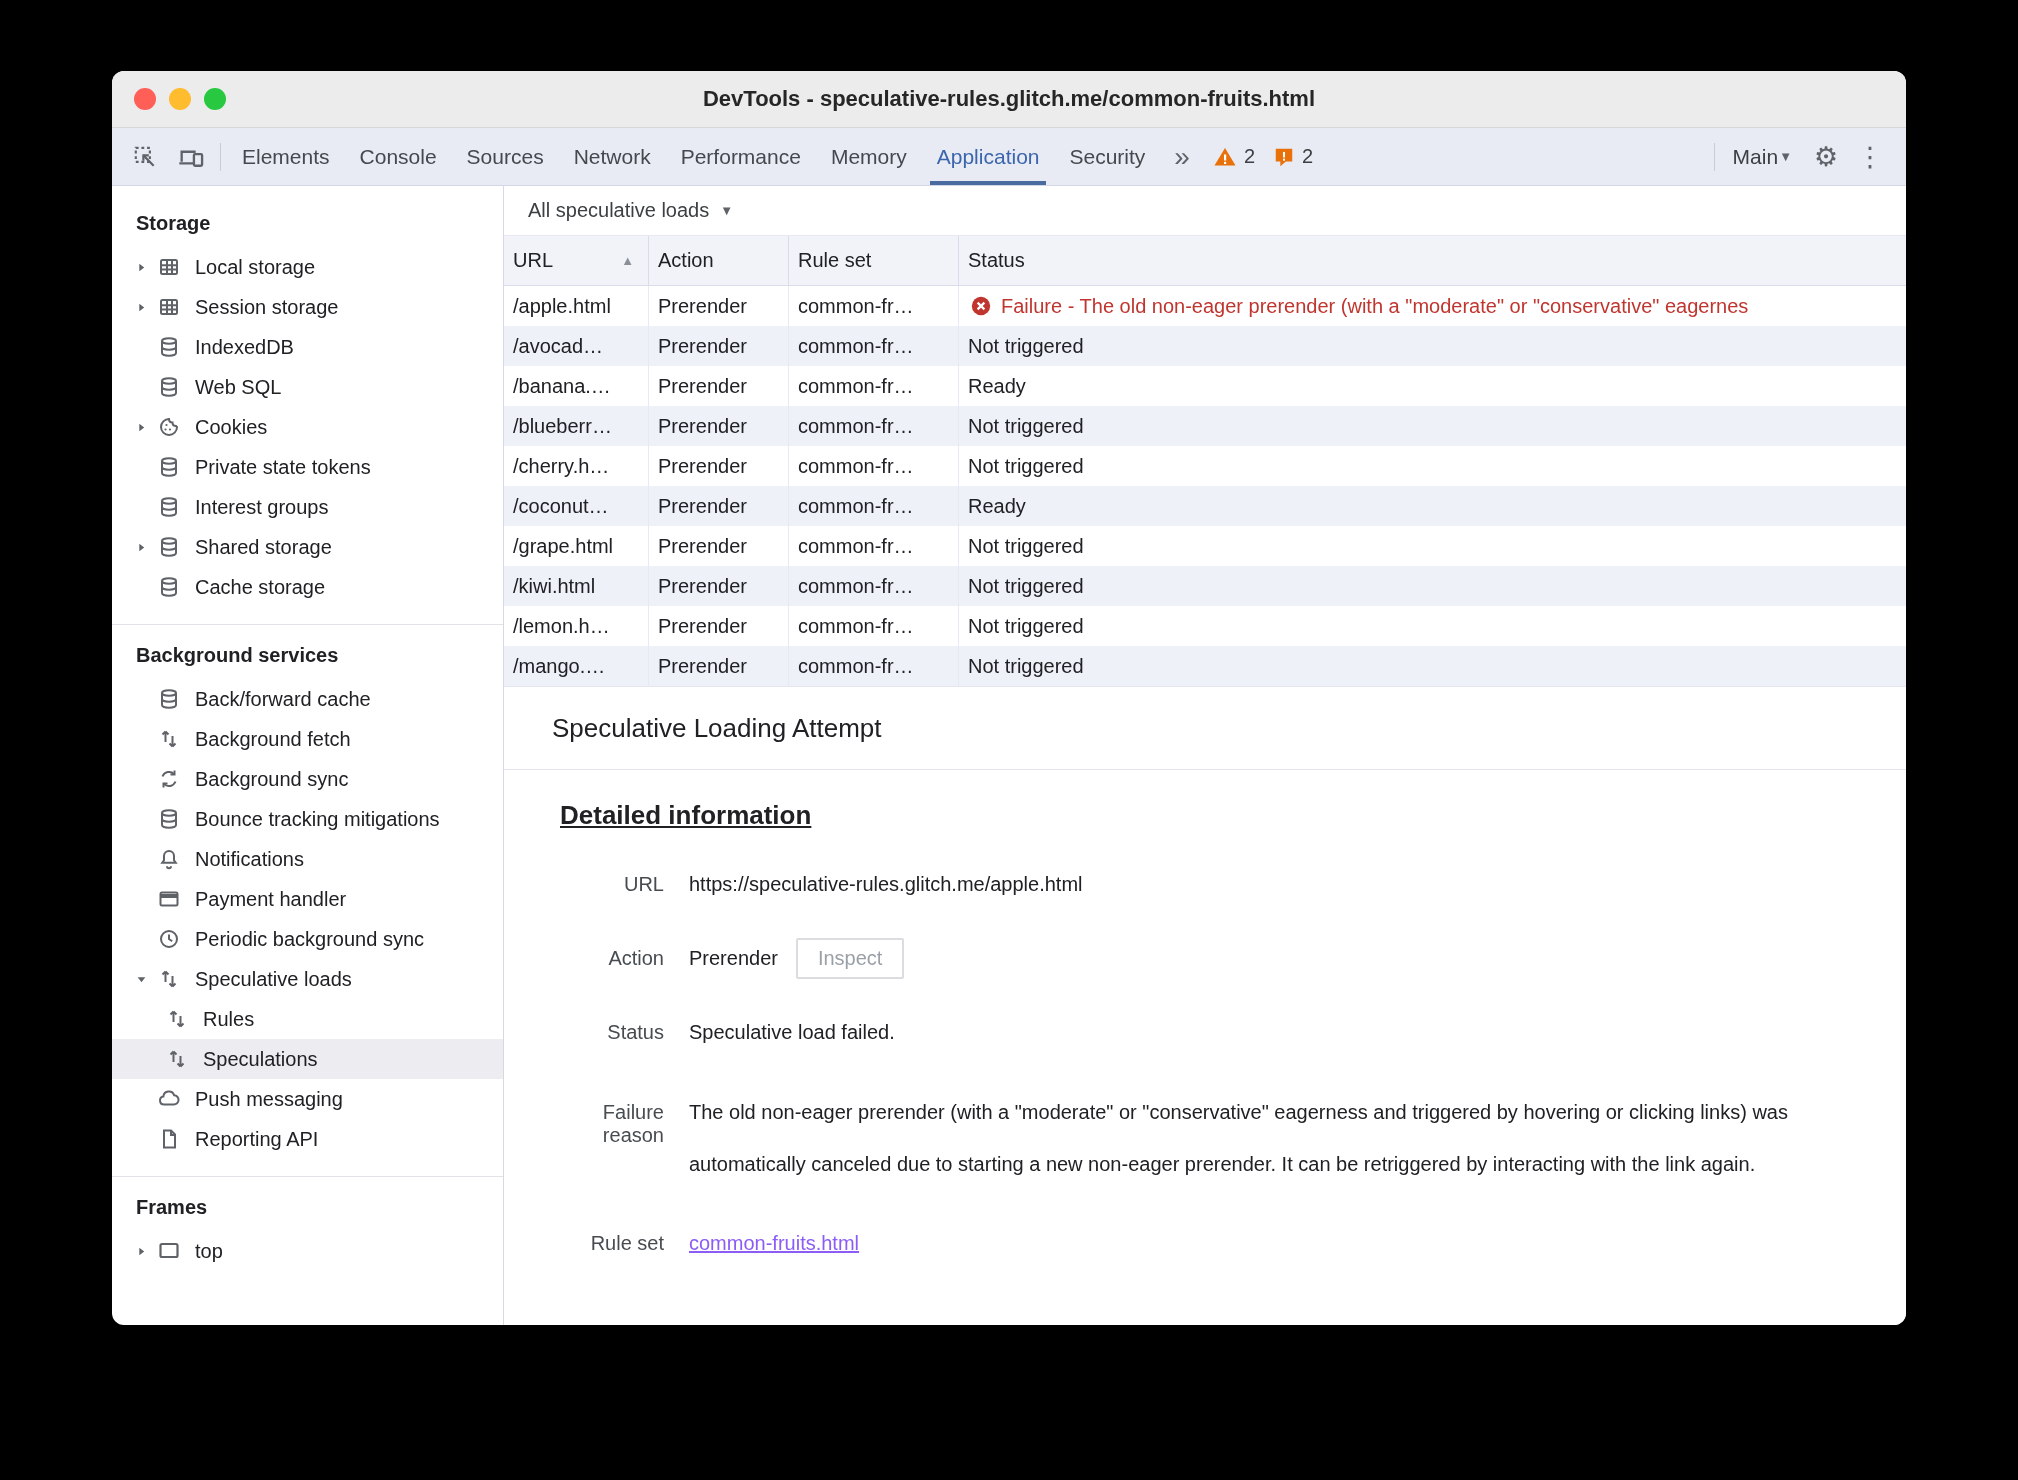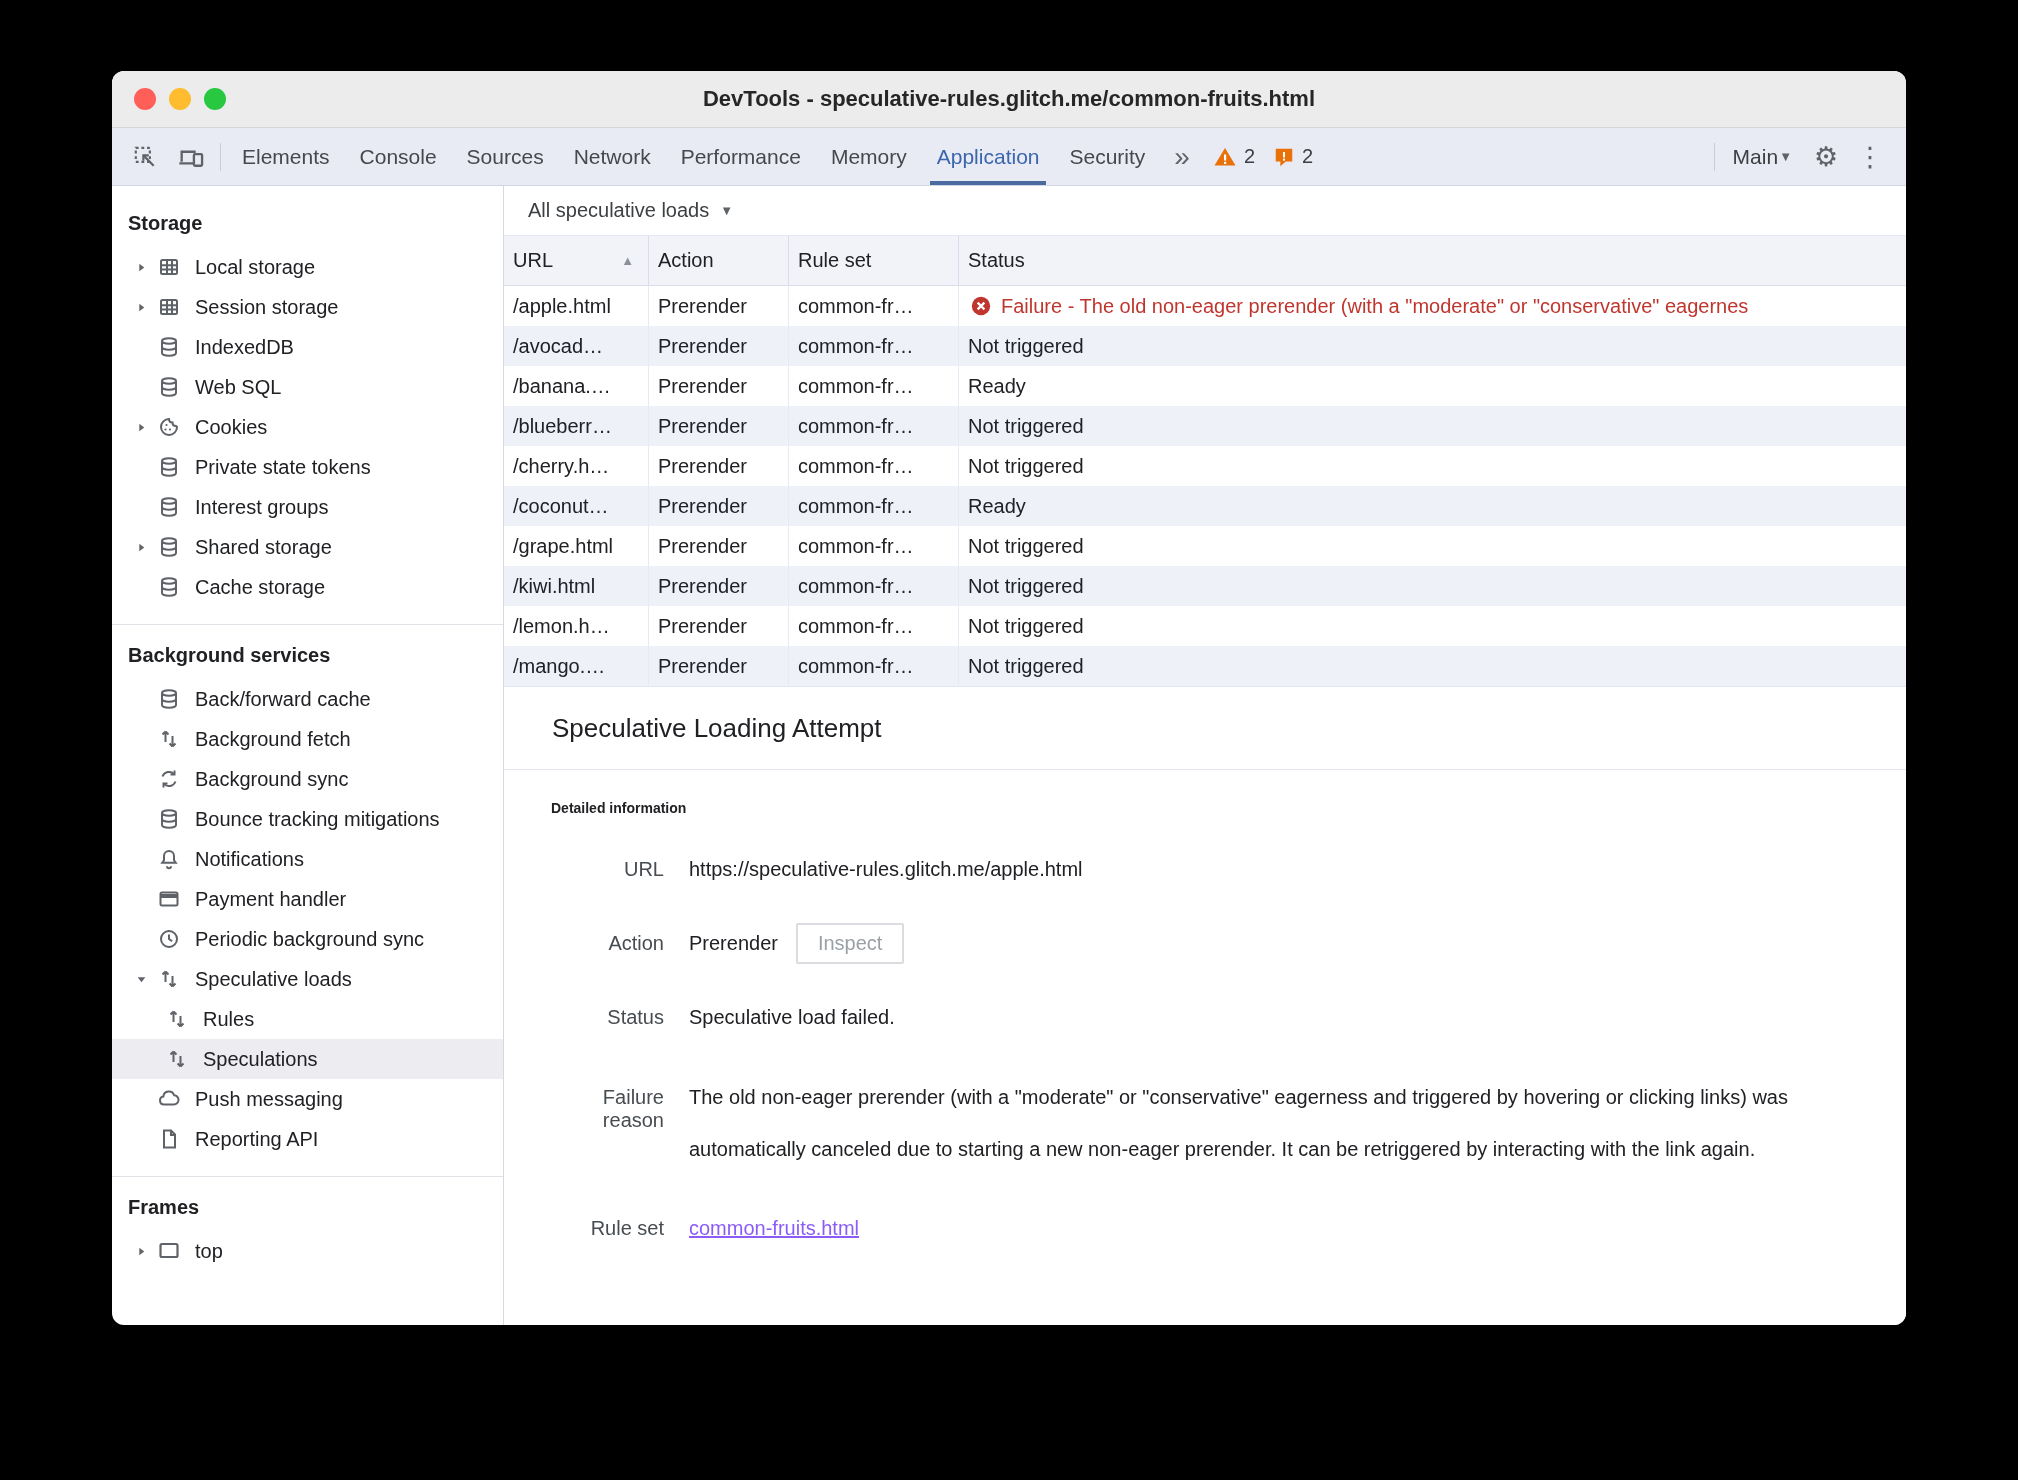--- a/index.html
+++ b/index.html
@@ -30,21 +30,21 @@
   .right-tools { margin-left:auto; display:flex; align-items:stretch; }
   .main-select { display:flex; align-items:center; gap:1px; padding:0 12px; font-size:21px; color:#3c4043; }
   .caret { font-size:13px; color:#5f6368; }
   .glyph-btn { display:flex; align-items:center; justify-content:center; width:44px; color:#5f6368; font-size:27px; }
 
   
   .content { display:flex; height:1139px; }
 
   
   .sidebar { width:392px; border-right:1px solid #d6d9e2; padding-top:22px; overflow:hidden; flex:none; }
-  .section-title { font-size:20px; font-weight:600; color:#202124; padding:0 16px; margin:4px 0 12px; }
+  .section-title { font-size:20px; font-weight:600; color:#202124; padding:0 16px; margin:4px 8px 12px; }
   .item { height:40px; display:flex; align-items:center; padding-left:16px; font-size:20px; color:#202124; }
   .item .disc { width:26px; display:flex; justify-content:center; align-items:center; flex:none; color:#5f6368; }
   .item .iicon { width:26px; height:26px; margin:0 13px 0 2px; color:#5f6368; flex:none; display:flex; align-items:center; justify-content:center; }
   .item.sub { padding-left:50px; }
   .item.selected { background:#ececf1; }
   .sec-divider { height:1px; background:#e1e2e8; margin:17px 0 19px; }
 
   
   .main { flex:1; display:flex; flex-direction:column; min-width:0; background:#fff; }
   .loads-toolbar { height:50px; display:flex; align-items:center; padding-left:24px; gap:11px;
@@ -60,21 +60,21 @@
   .td { display:flex; align-items:center; padding-left:9px; border-right:1px solid #e7eaf5;
         overflow:hidden; white-space:nowrap; }
   .td:last-child { border-right:none; }
   .status-fail { color:#c0362f; }
   .err-ic { width:22px; height:22px; flex:none; margin:0 9px 0 2px; }
 
   .attempt-band { height:84px; border-top:1px solid #e3e6f0; border-bottom:1px solid #e3e6f0;
                   display:flex; align-items:center; padding-left:48px; font-size:26px; color:#202124; flex:none; }
 
   .details { padding:30px 44px 0 40px; font-size:20px; color:#202124; }
-  .details h3 { font-size:14px; font-weight:700; margin-left:7px; color:#202124; }
+  .details h3 { font-size:26px; font-weight:700; margin-left:16px; color:#202124;text-decoration:underline; }
   .drow { display:flex; align-items:baseline; margin-top:42px; }
   .drow.center { align-items:center; }
   .dlabel { width:120px; text-align:right; color:#474c51; flex:none; }
   .dvalue { margin-left:25px; }
   .reason { margin-left:25px; line-height:52px; max-width:1190px; }
   .inspect-btn { margin-left:18px; padding:7px 20px; font-size:20px; color:#9aa0a6; background:#fff;
                  border:2px solid #dadce0; border-radius:2px; }
   .link { color:#8b5cf6; text-decoration:underline; }
 
   svg { display:block; }

